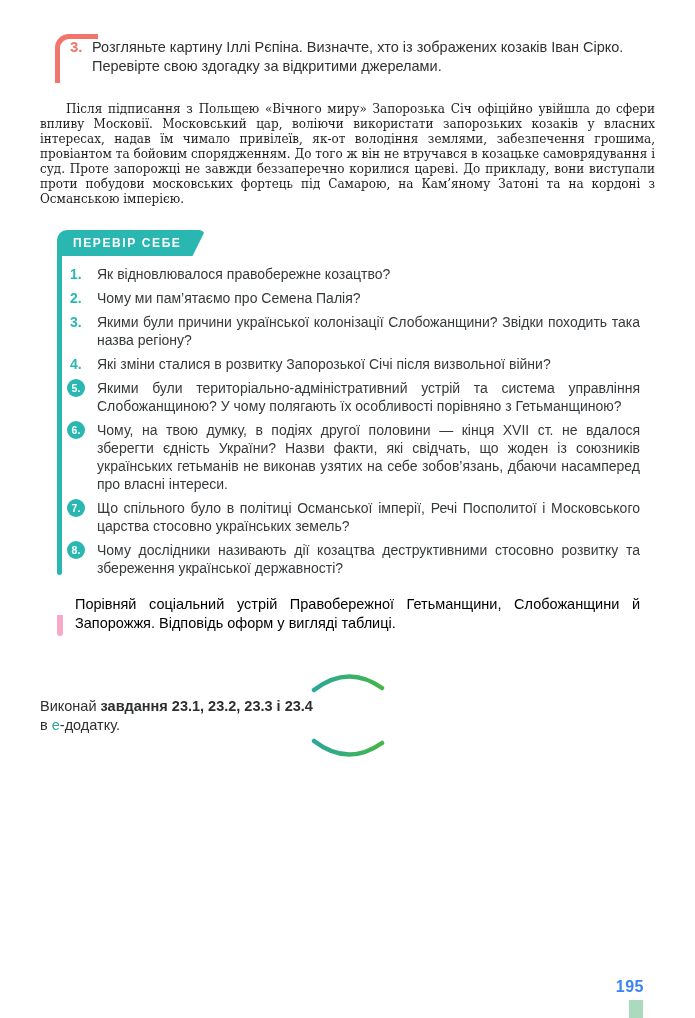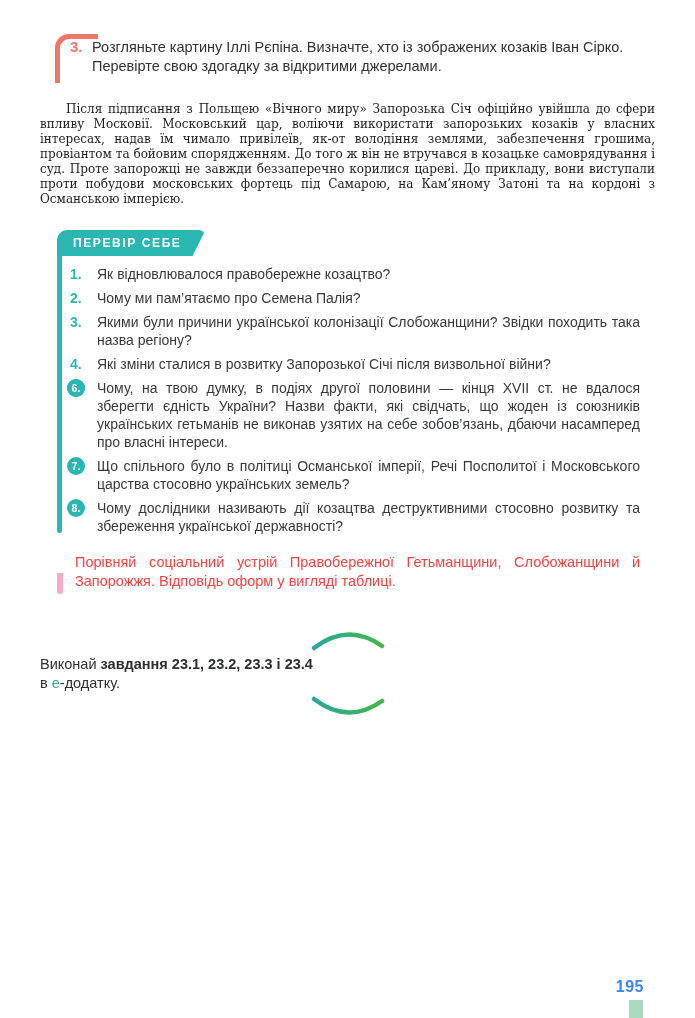--- a/index.html
+++ b/index.html
@@ -77,21 +77,21 @@
   }
 
   .more{position:relative;margin-top:18px;}
   .more .badge{margin-left:17px;}
   .more::before{
     content:"";position:absolute;left:17px;top:20px;bottom:-4px;width:6px;
     background:var(--pink,#f7a9c9);border-radius:0 0 4px 4px;
   }
   .more-text{
     margin:10px 0 0;padding:0 15px 0 35px;font-size:14.5px;line-height:18.5px;
-    color:#ef4444;text-align:justify;
+    color:#000000;text-align:justify;
   }
 
   
   .etask{margin-top:38px;text-align:left;}
   .etask svg{display:block;margin:0 auto;}
   .etask-line1{font-size:14.5px;color:#2c2e30;margin-top:4px;}
   .etask-line1 b{font-weight:bold;}
   .etask-line2{font-size:14.5px;color:#2c2e30;margin:3px 0 4px;}
   .e-letter{color:var(--arc_start,#2aa79b);}
 
@@ -134,20 +134,21 @@
       <li>
         <span class="qnum">3.</span>
         <span>Якими були причини української колонізації Слобожанщини? Звідки походить така назва регіону?</span>
       </li>
       <li>
         <span class="qnum">4.</span>
         <span>Які зміни сталися в розвитку Запорозької Січі після визвольної війни?</span>
       </li>
       <li>
         <span class="qcircle">5.</span>
+        <span>Якими були територіально-адміністративний устрій та система управління Слобожанщиною? У чому полягають їх особливості порівняно з Гетьманщиною?</span>
       </li>
       <li>
         <span class="qcircle">6.</span>
         <span>Чому, на твою думку, в подіях другої половини — кінця XVII ст. не вдалося зберегти єдність України? Назви факти, які свідчать, що жоден із союзників українських гетьманів не виконав узятих на себе зобов’язань, дбаючи насамперед про власні інтереси.</span>
       </li>
       <li>
         <span class="qcircle">7.</span>
         <span>Що спільного було в політиці Османської імперії, Речі Посполитої і Московського царства стосовно українських земель?</span>
       </li>
       <li>

